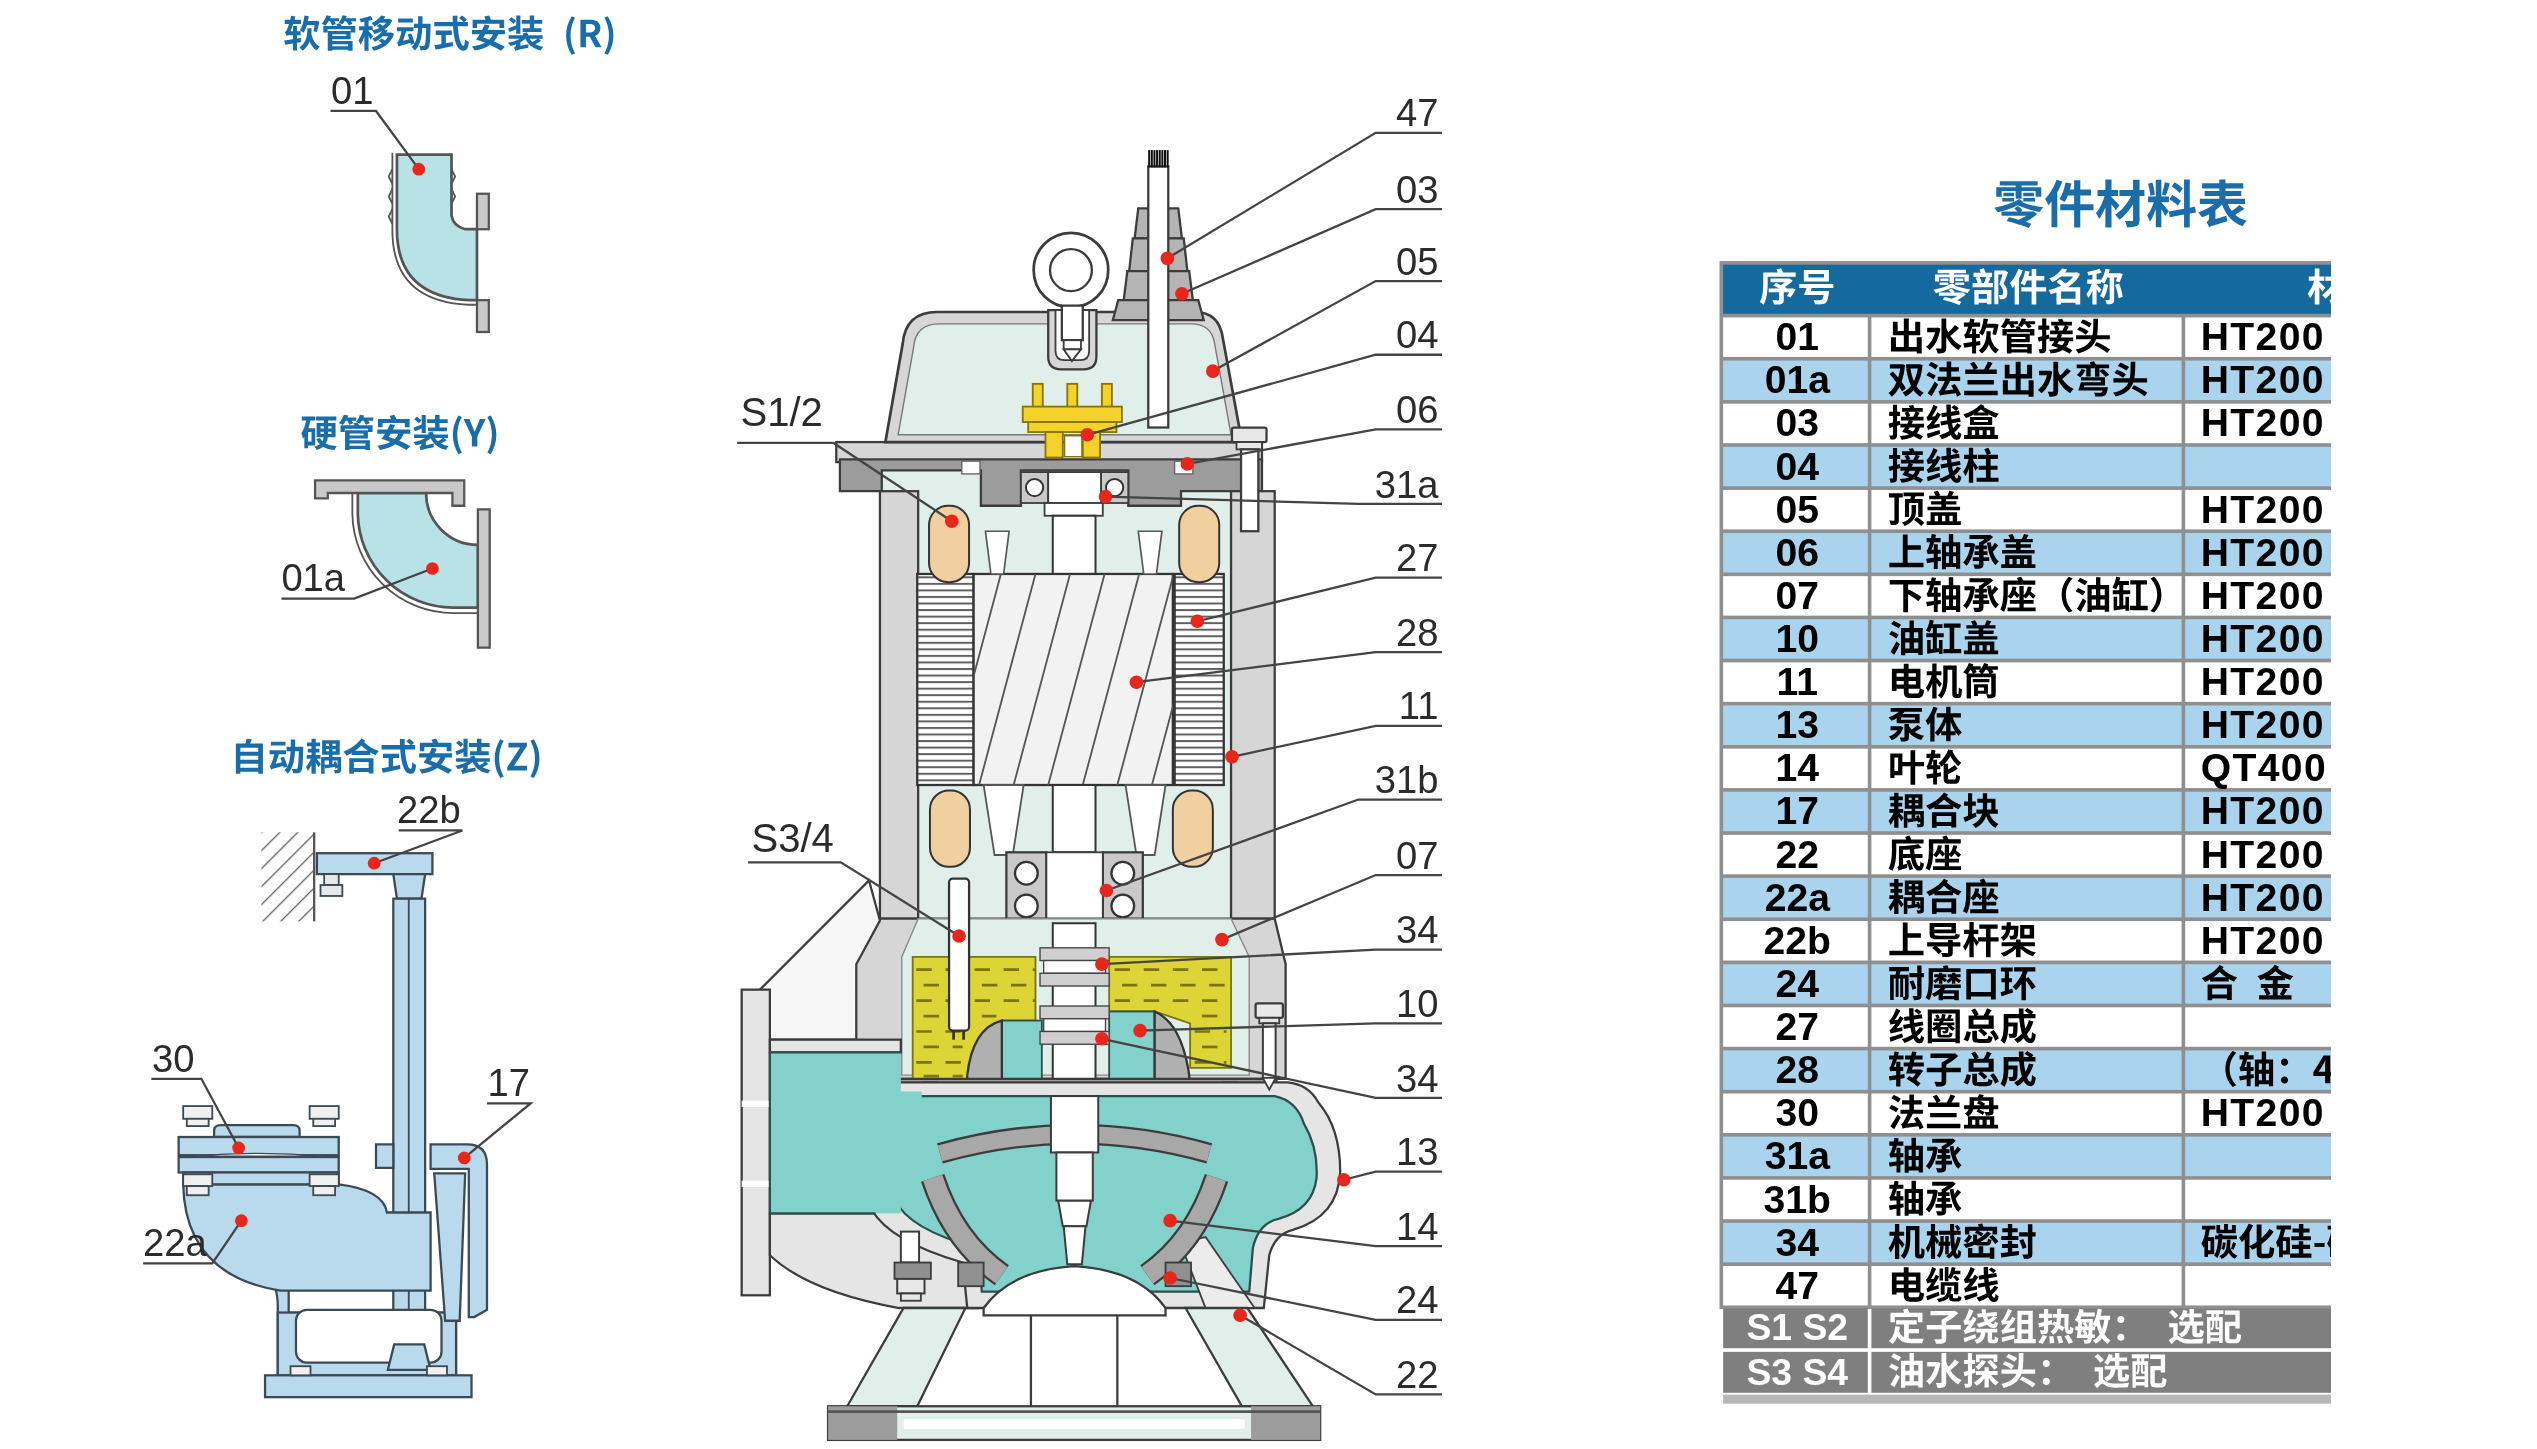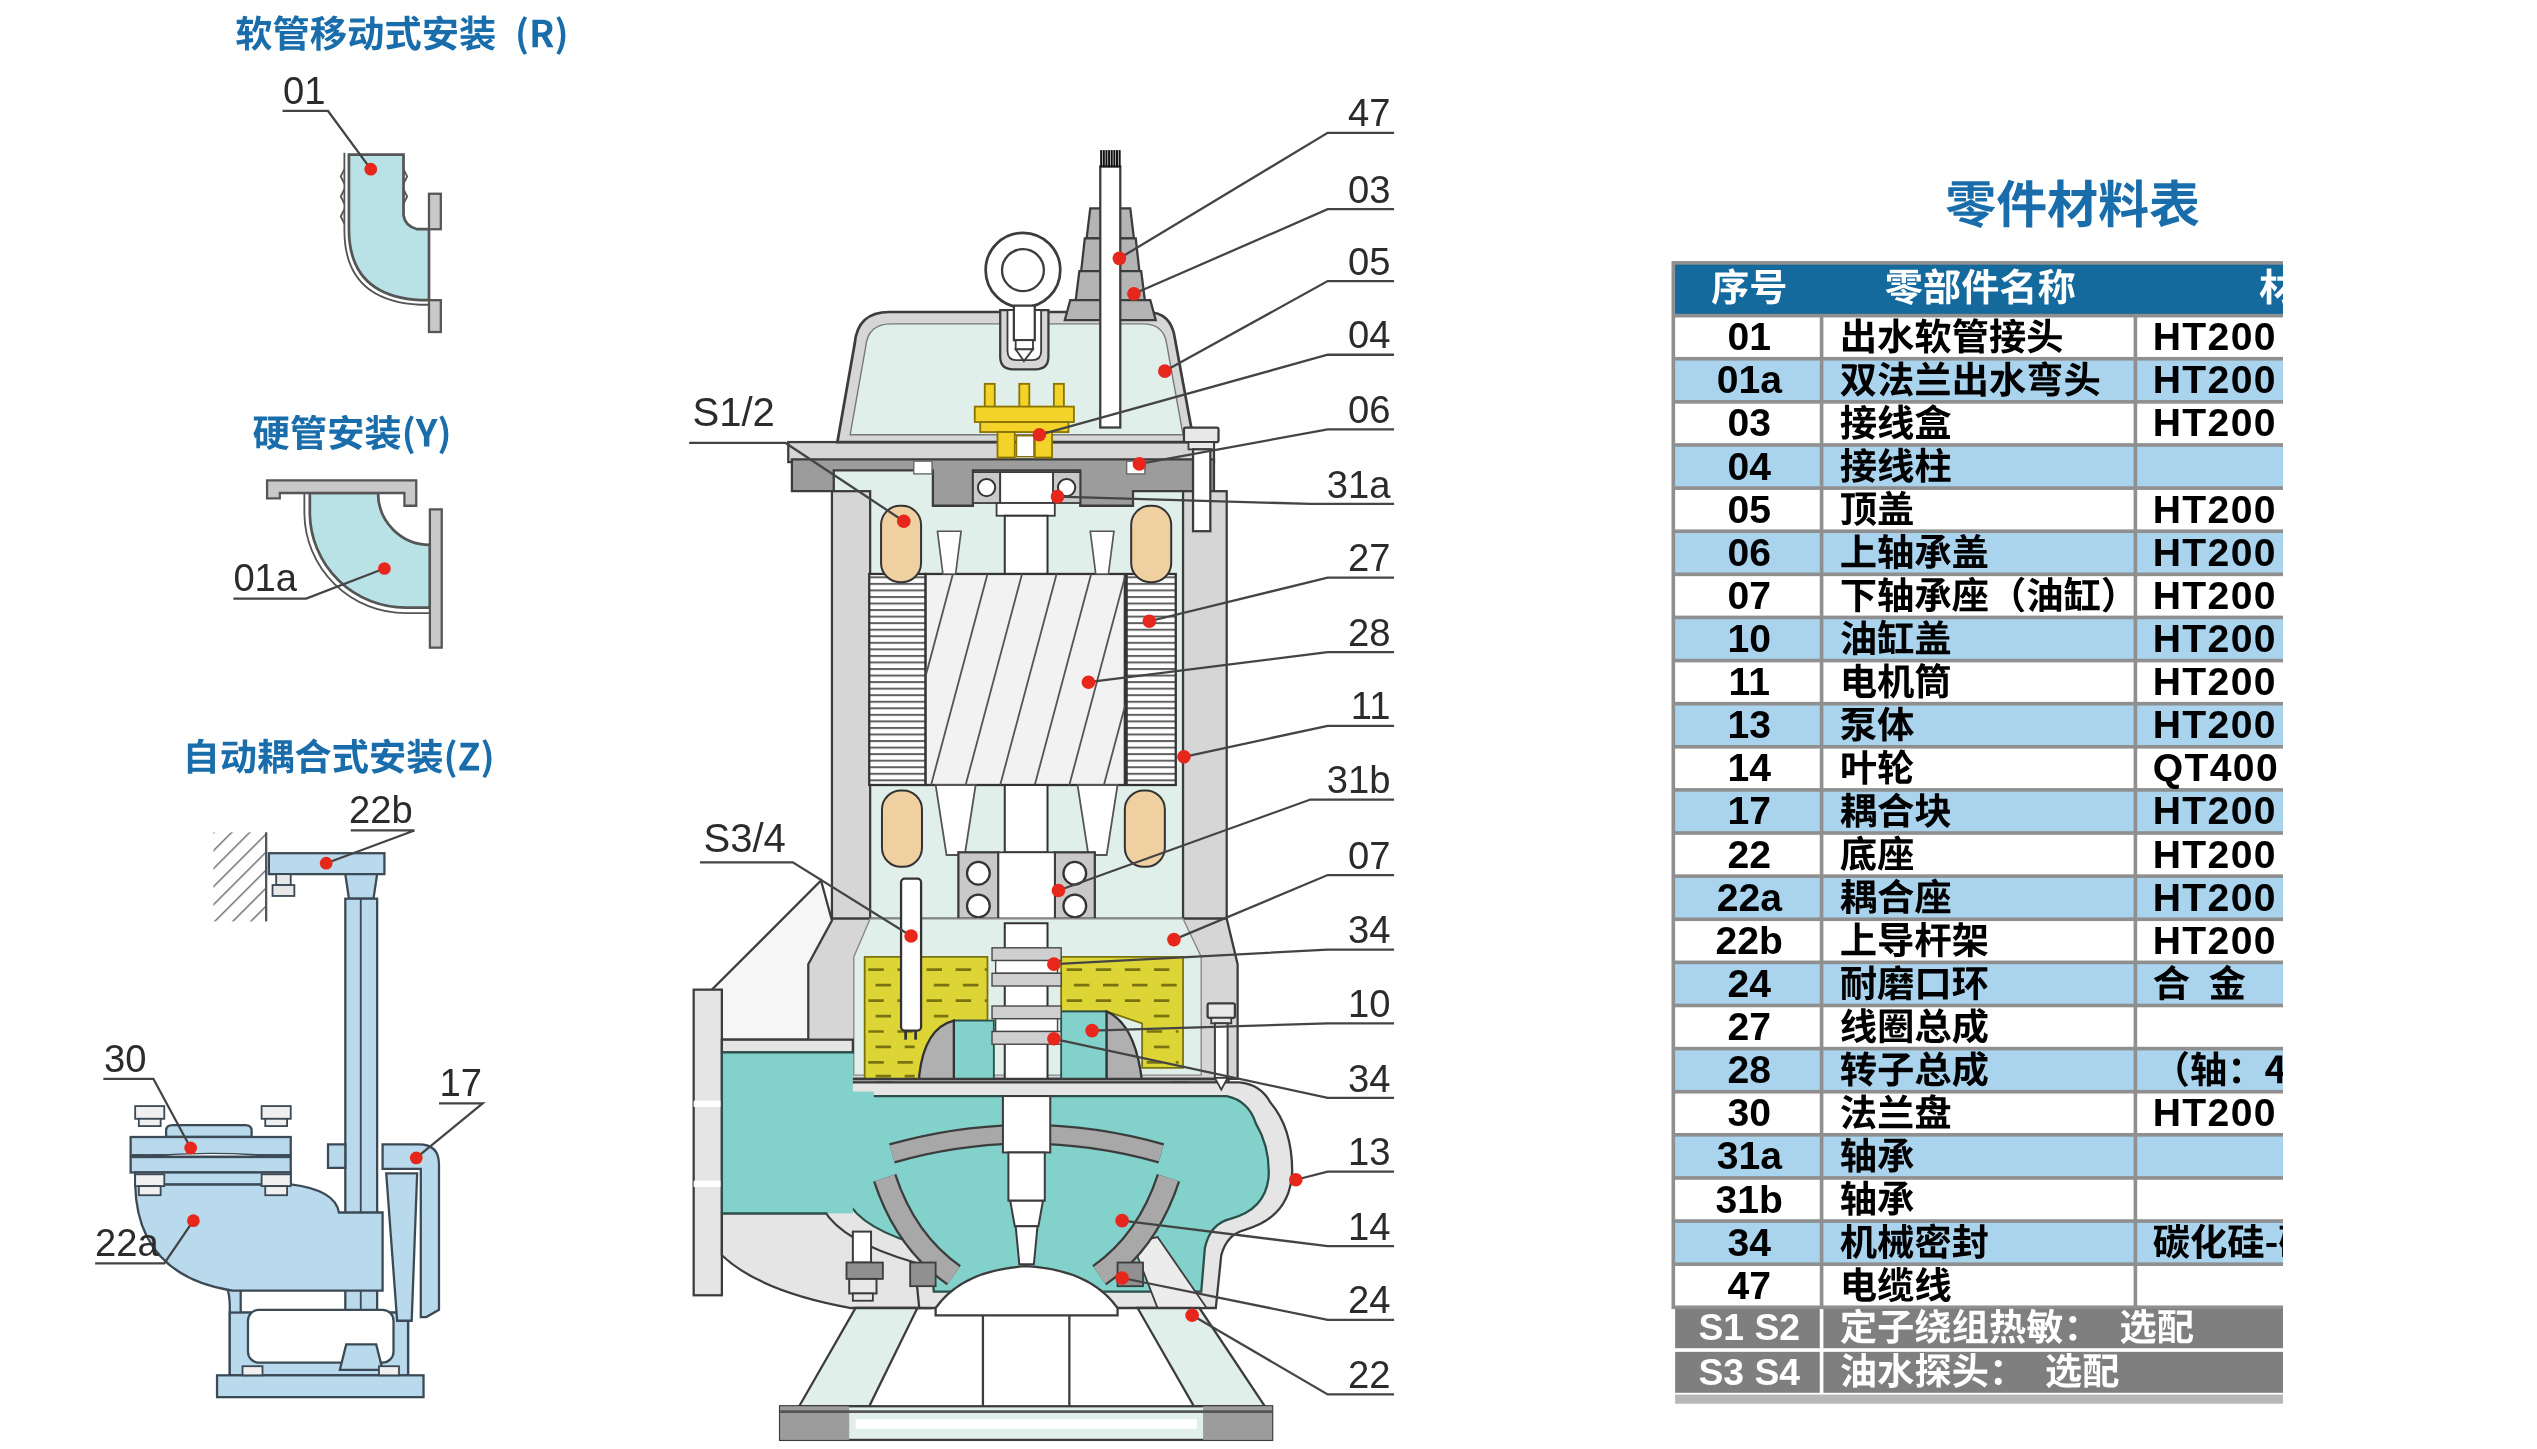--- a/index.html
+++ b/index.html
@@ -1,14 +1,14 @@
 <!DOCTYPE html>
 <html style="font-size:14.6px"><head><meta charset="utf-8"><style>
 html,body{margin:0;padding:0;background:#ffffff;}
-#page{position:relative;width:2283px;height:1449px;background:#ffffff;overflow:hidden;}
+#page{position:relative;width:2283px;height:1449px;background:#ffffff;overflow:hidden;margin-left:48px;}
 text{font-family:"Liberation Sans",sans-serif;}
 </style></head><body>
 <div id="page">
 <svg width="2538" height="1449" viewBox="0 0 2789 1593">
 <g id="leftcol">
 <g transform="translate(258.0,52.0) scale(0.04100,-0.04100)" fill="#1a6dab">
           <use href="#g0" x="0"></use>
           <use href="#g1" x="1000"></use>
           <use href="#g2" x="2000"></use>
           <use href="#g3" x="3000"></use>

